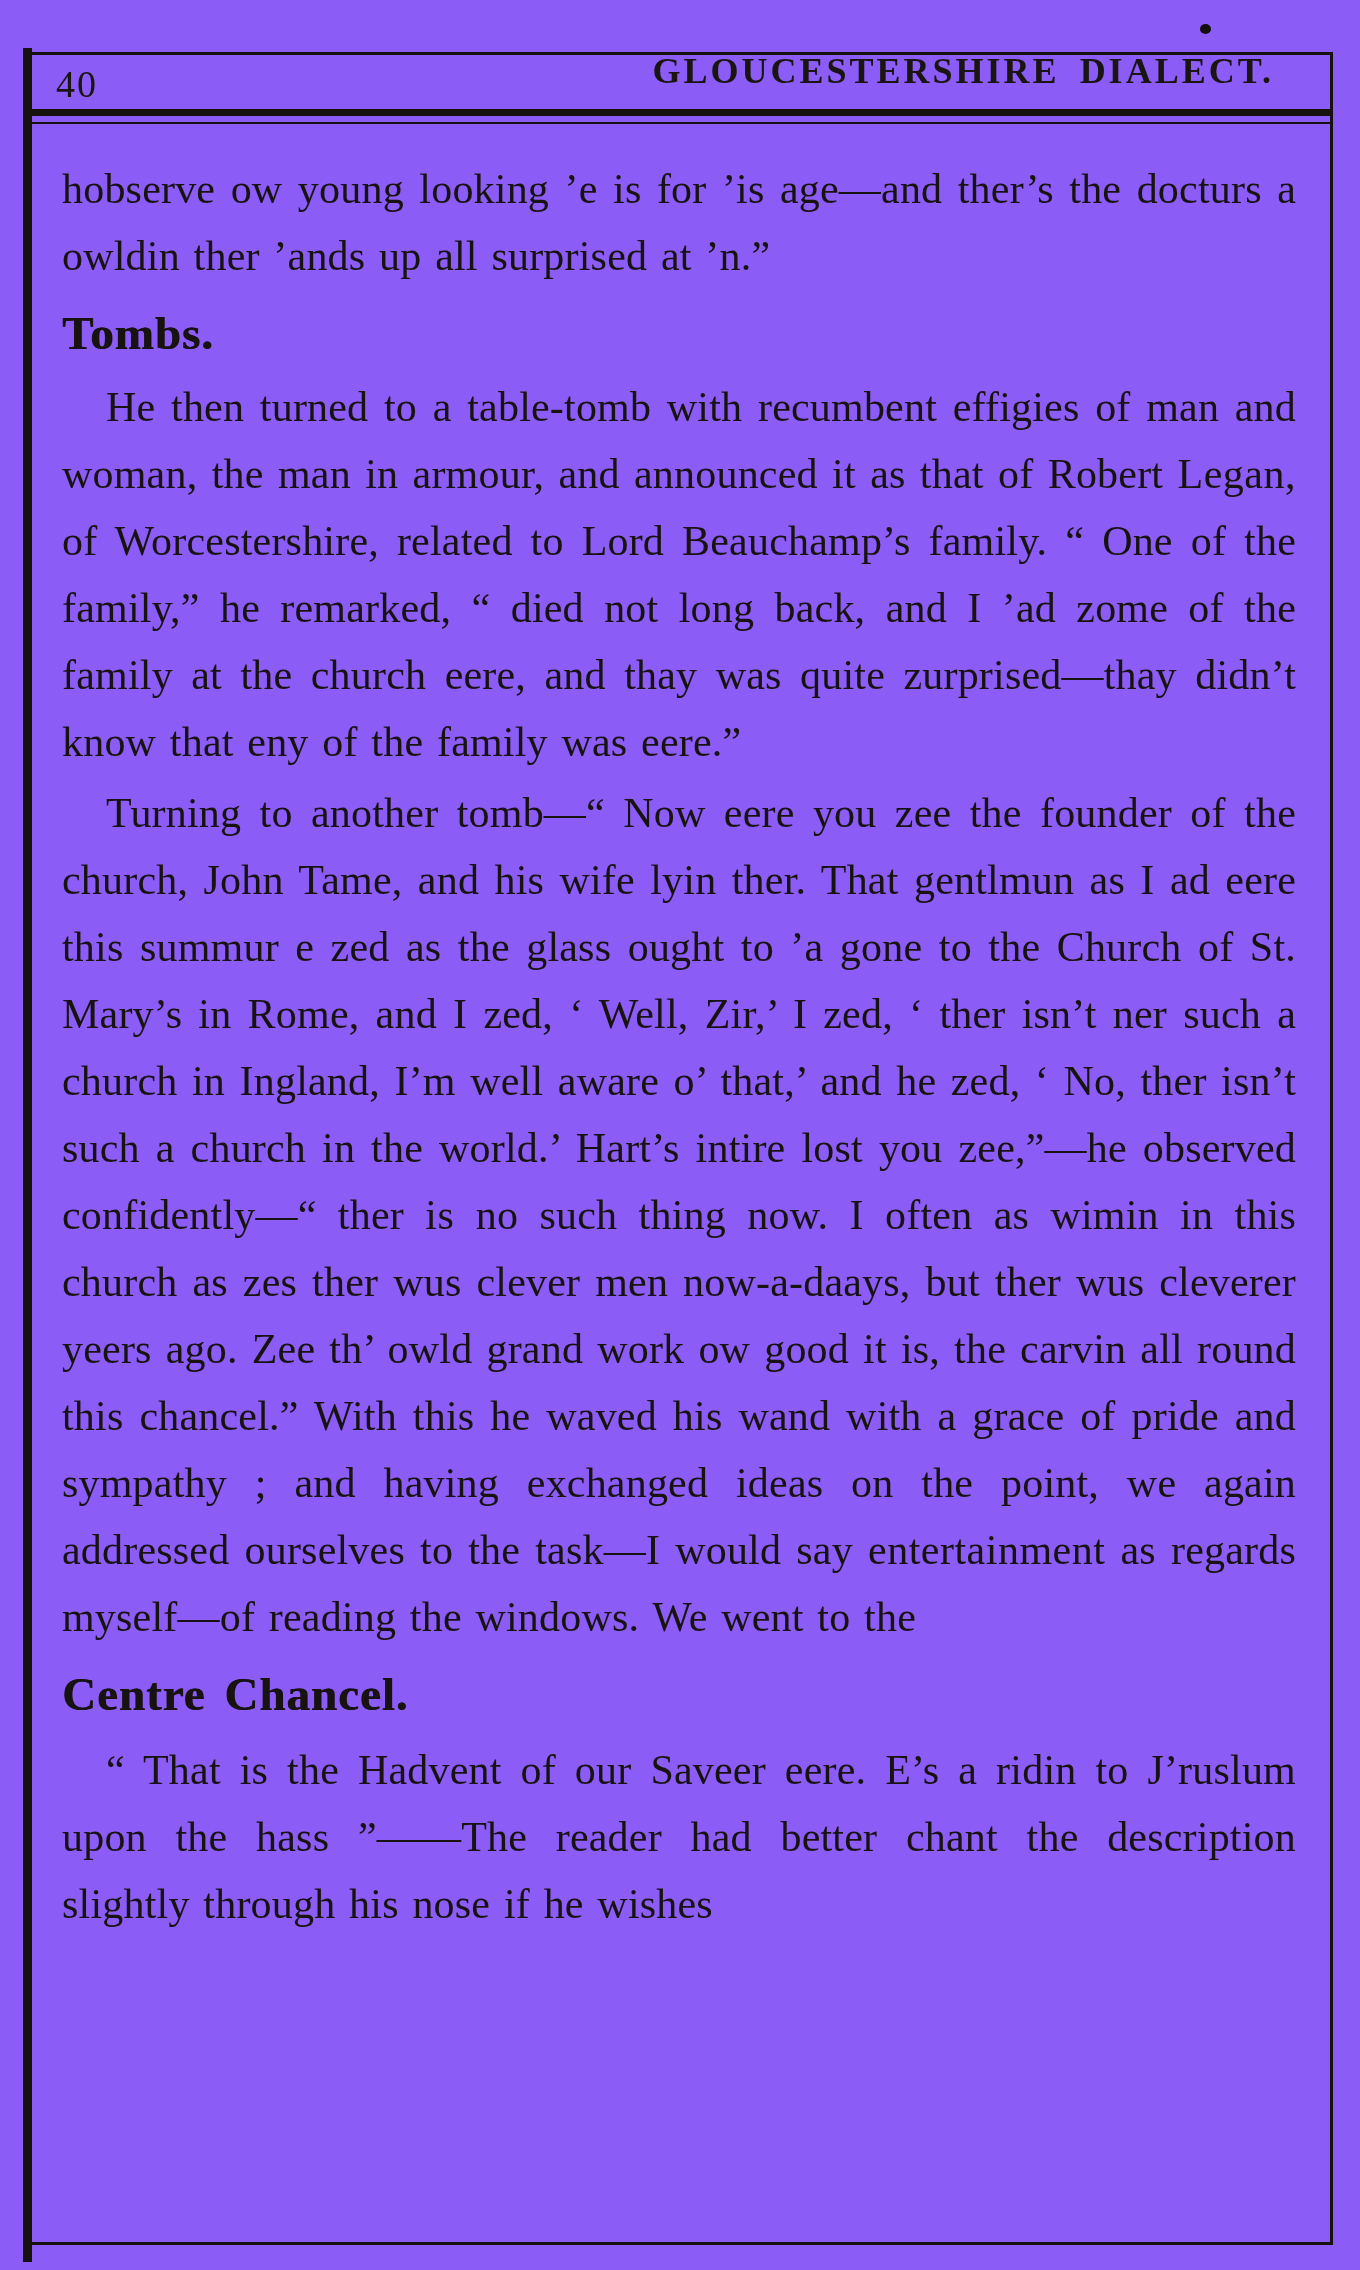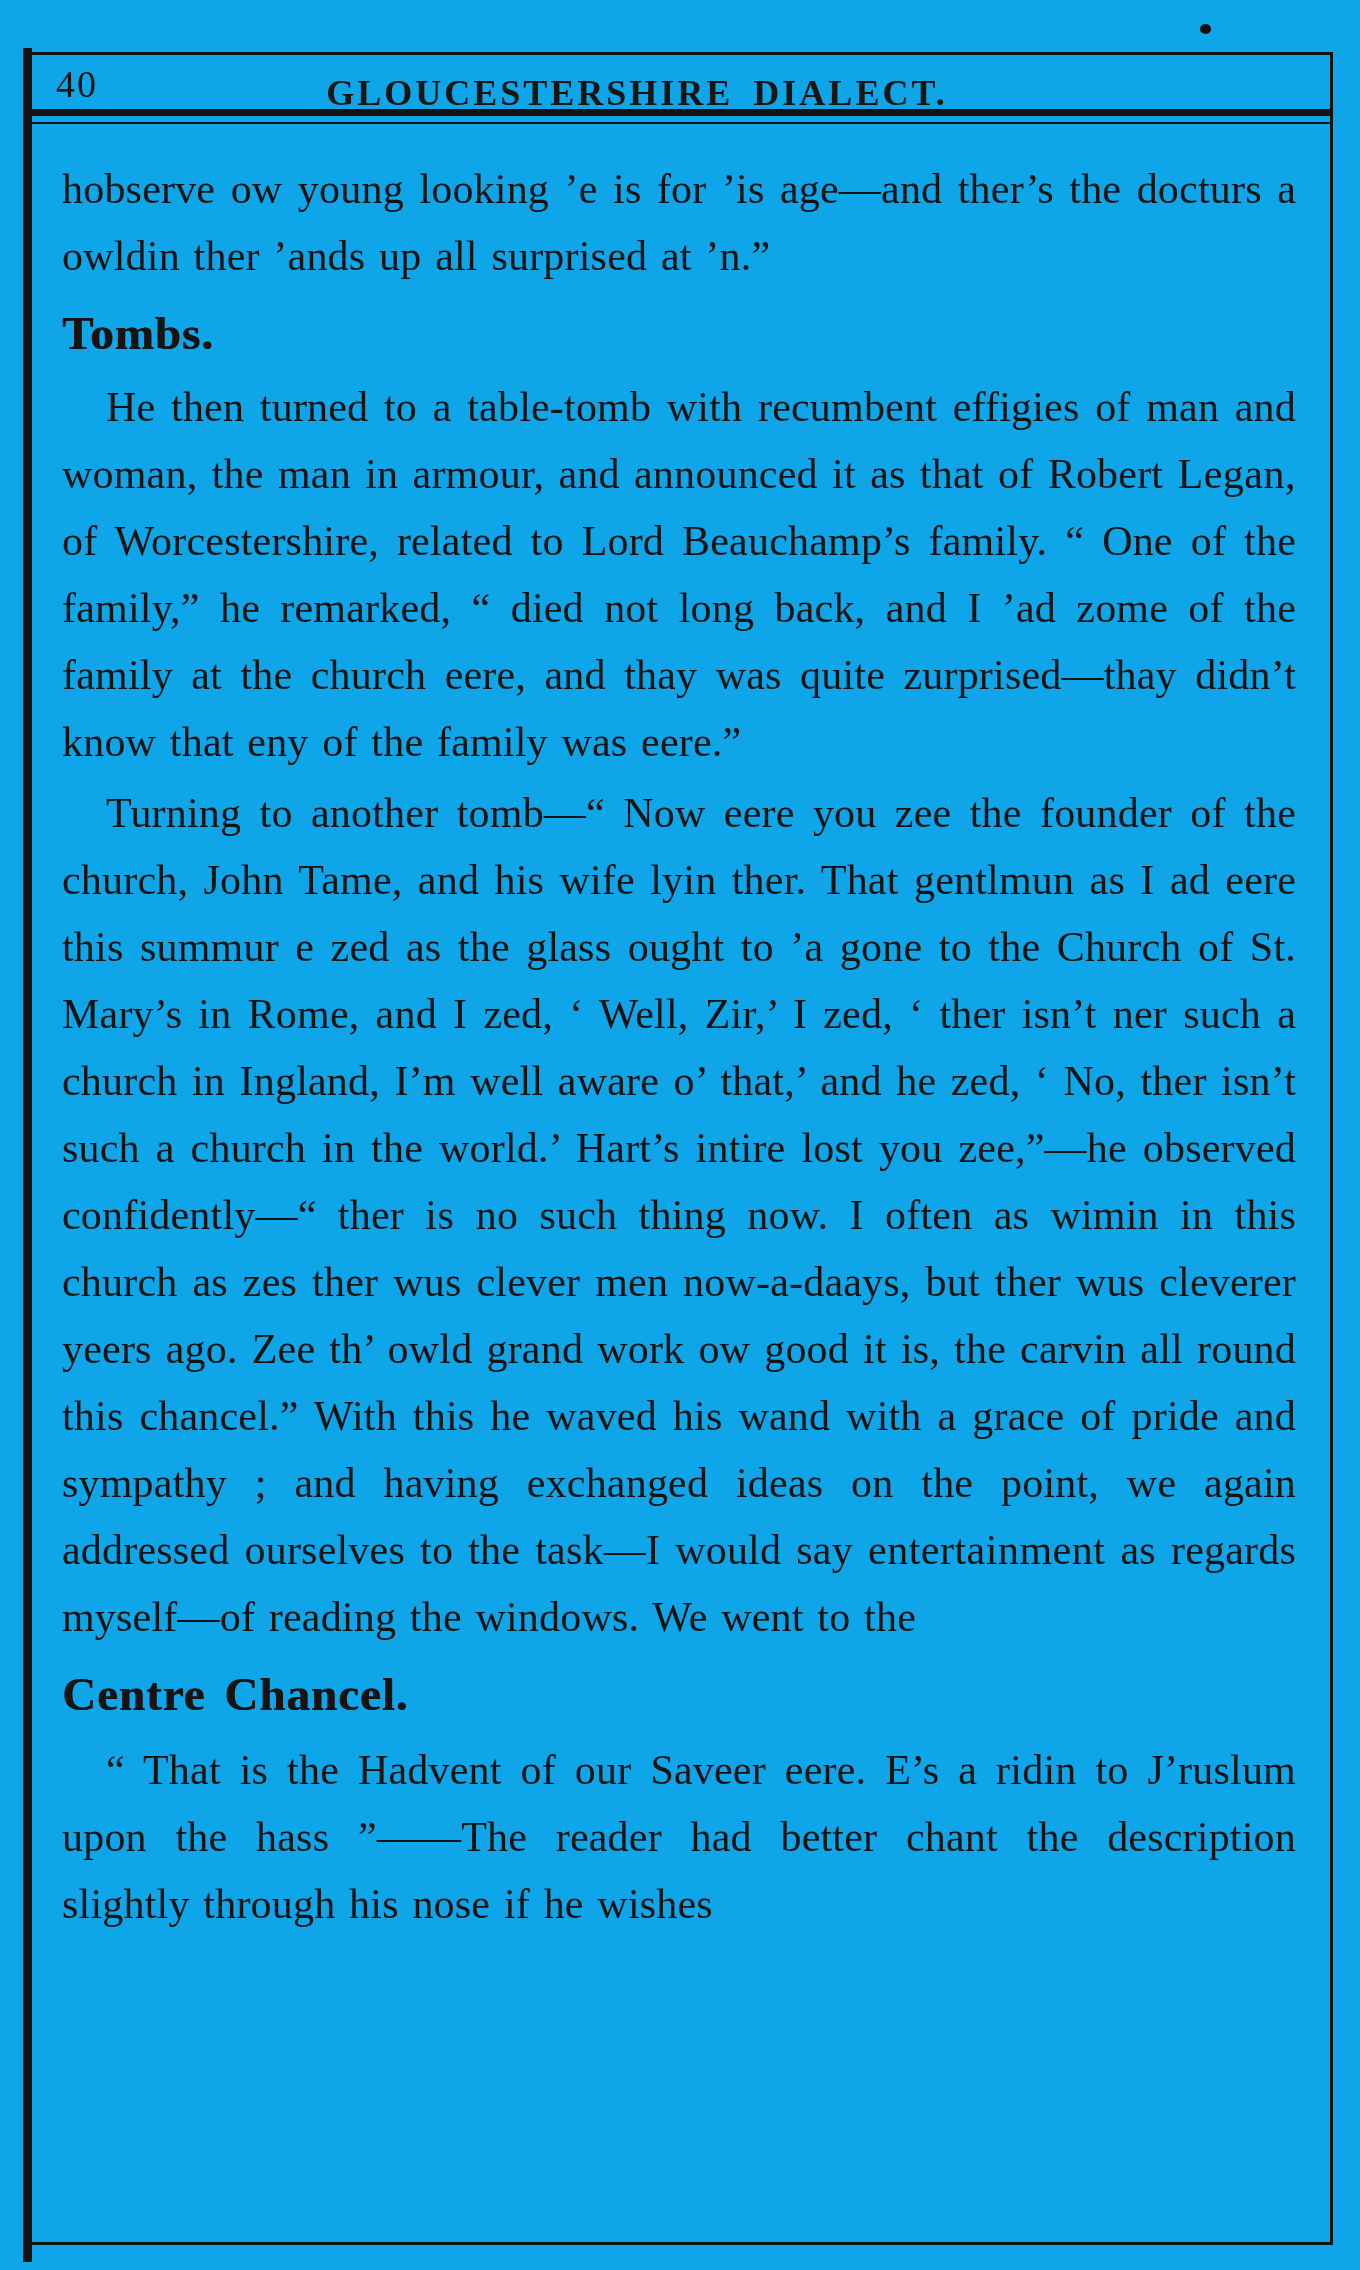--- a/index.html
+++ b/index.html
@@ -5,21 +5,21 @@
   * { box-sizing: border-box; }
   html, body { margin: 0; padding: 0; }
   body {
     width: 1360px; height: 2270px;
     background: #f6f4ee;
     font-family: "Liberation Serif", "DejaVu Serif", serif;
   }
   .page {
     position: relative;
     width: 1360px; height: 2270px;
-    background: #0ea5e9;
+    background: #8b5cf6;
     color: #181310;
     overflow: hidden;
   }
   .rule { position: absolute; background: #17120d; }
   .rule-top        { left: 32px;  top: 52px;   width: 1301px; height: 3px; }
   .rule-bottom     { left: 32px;  top: 2242px; width: 1301px; height: 3px; }
   .border-left     { left: 23px;  top: 48px;   width: 9px;    height: 2214px; }
   .border-right    { left: 1330px;top: 52px;   width: 3px;    height: 2193px; }
   .hdr-rule-thick  { left: 32px;  top: 109px;  width: 1298px; height: 7px; }
   .hdr-rule-thin   { left: 32px;  top: 122px;  width: 1298px; height: 2px; }
@@ -28,22 +28,22 @@
     position: absolute; left: 1200px; top: 24px;
     width: 11px; height: 10px; border-radius: 50%;
     background: #130f0a;
   }
 
   .page-number {
     position: absolute; left: 56px; top: 62px;
     font-size: 38px; letter-spacing: 2px; color: #1a1510;
   }
   .running-header {
-    position: absolute; left: 0; right: 86px; top: 72px;
-    text-align: center;
+    position: absolute; left: 0; right: 86px; top: 50px;
+    text-align: right;
     font-size: 36px; font-weight: bold; letter-spacing: 3px;
     color: #1a1510;
     word-spacing: 8px;
   }
 
   .body-text {
     position: absolute;
     left: 62px; top: 156px; width: 1234px;
     font-size: 42px; line-height: 67px;
     text-align: justify;

